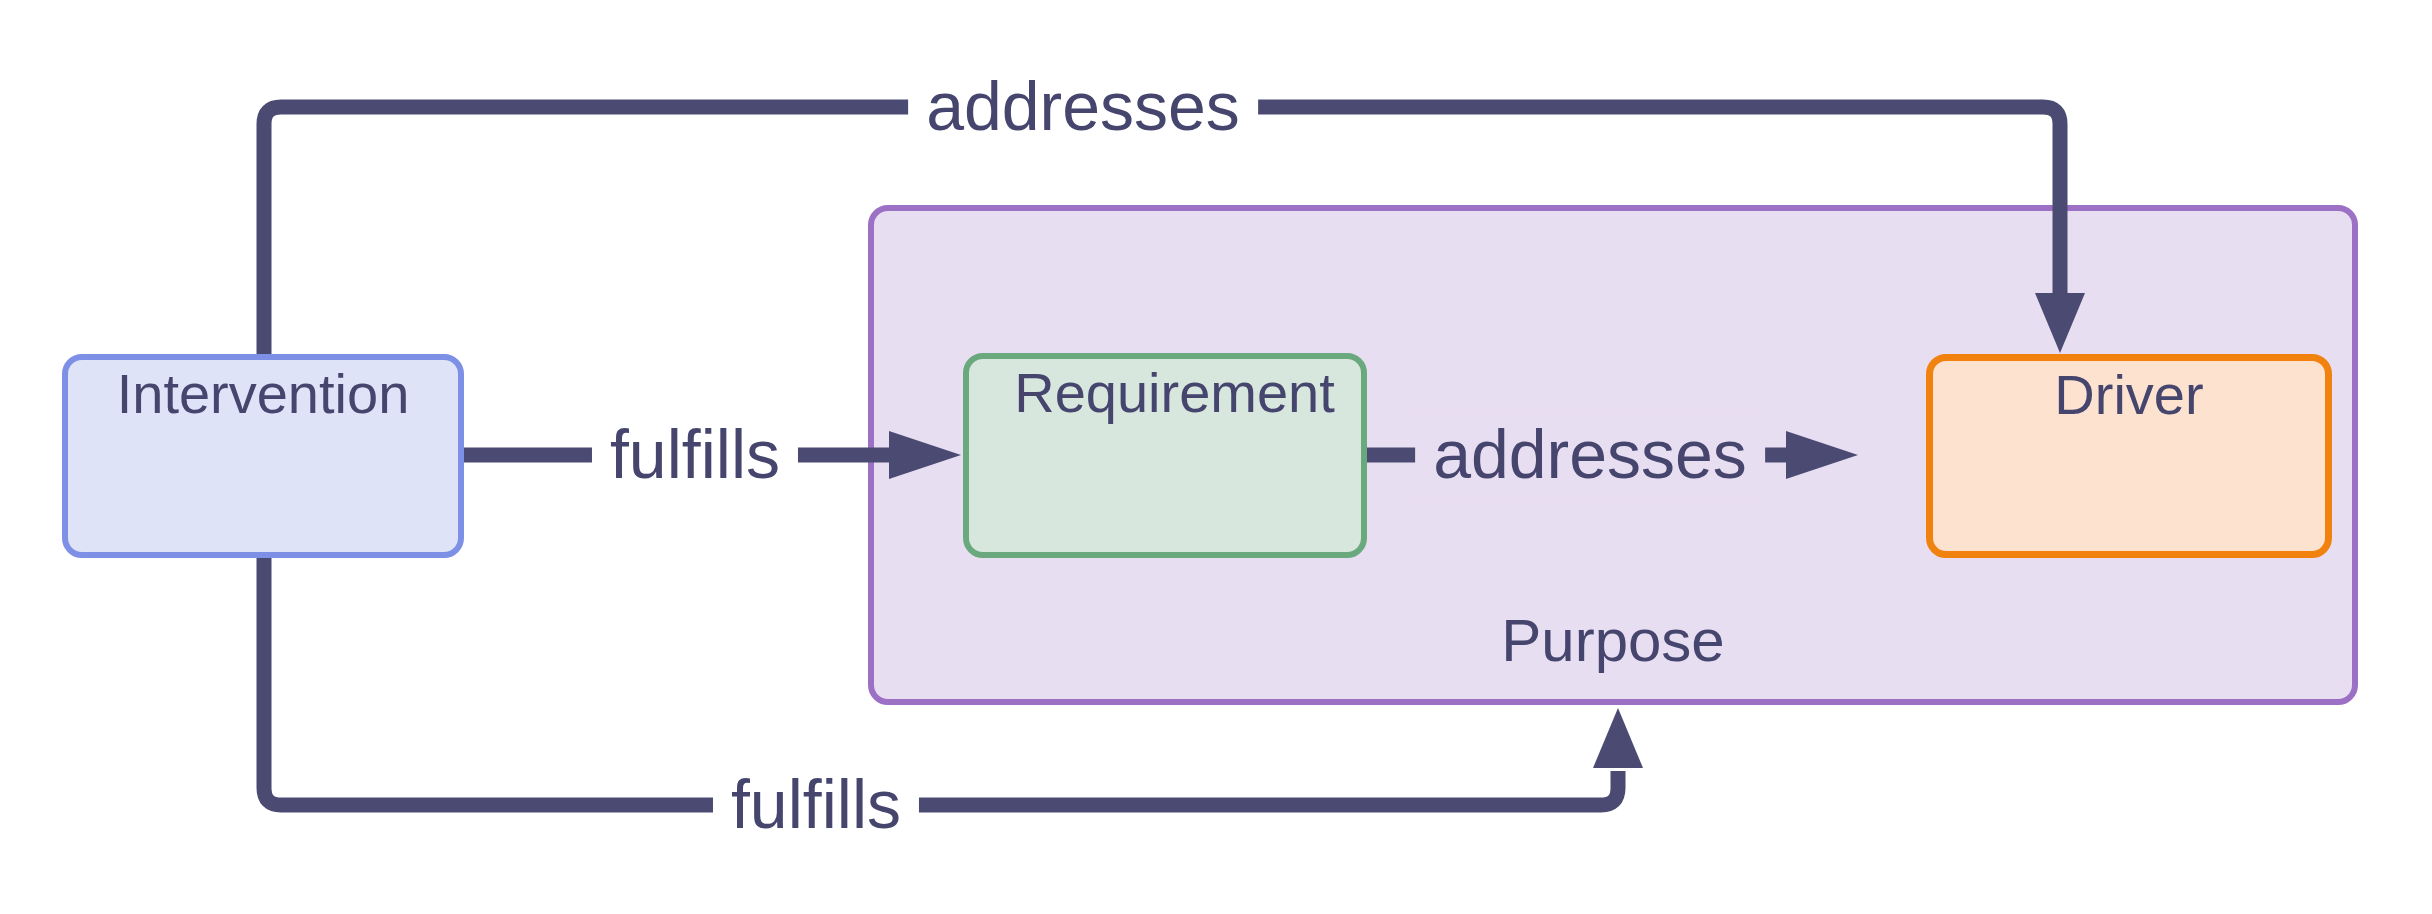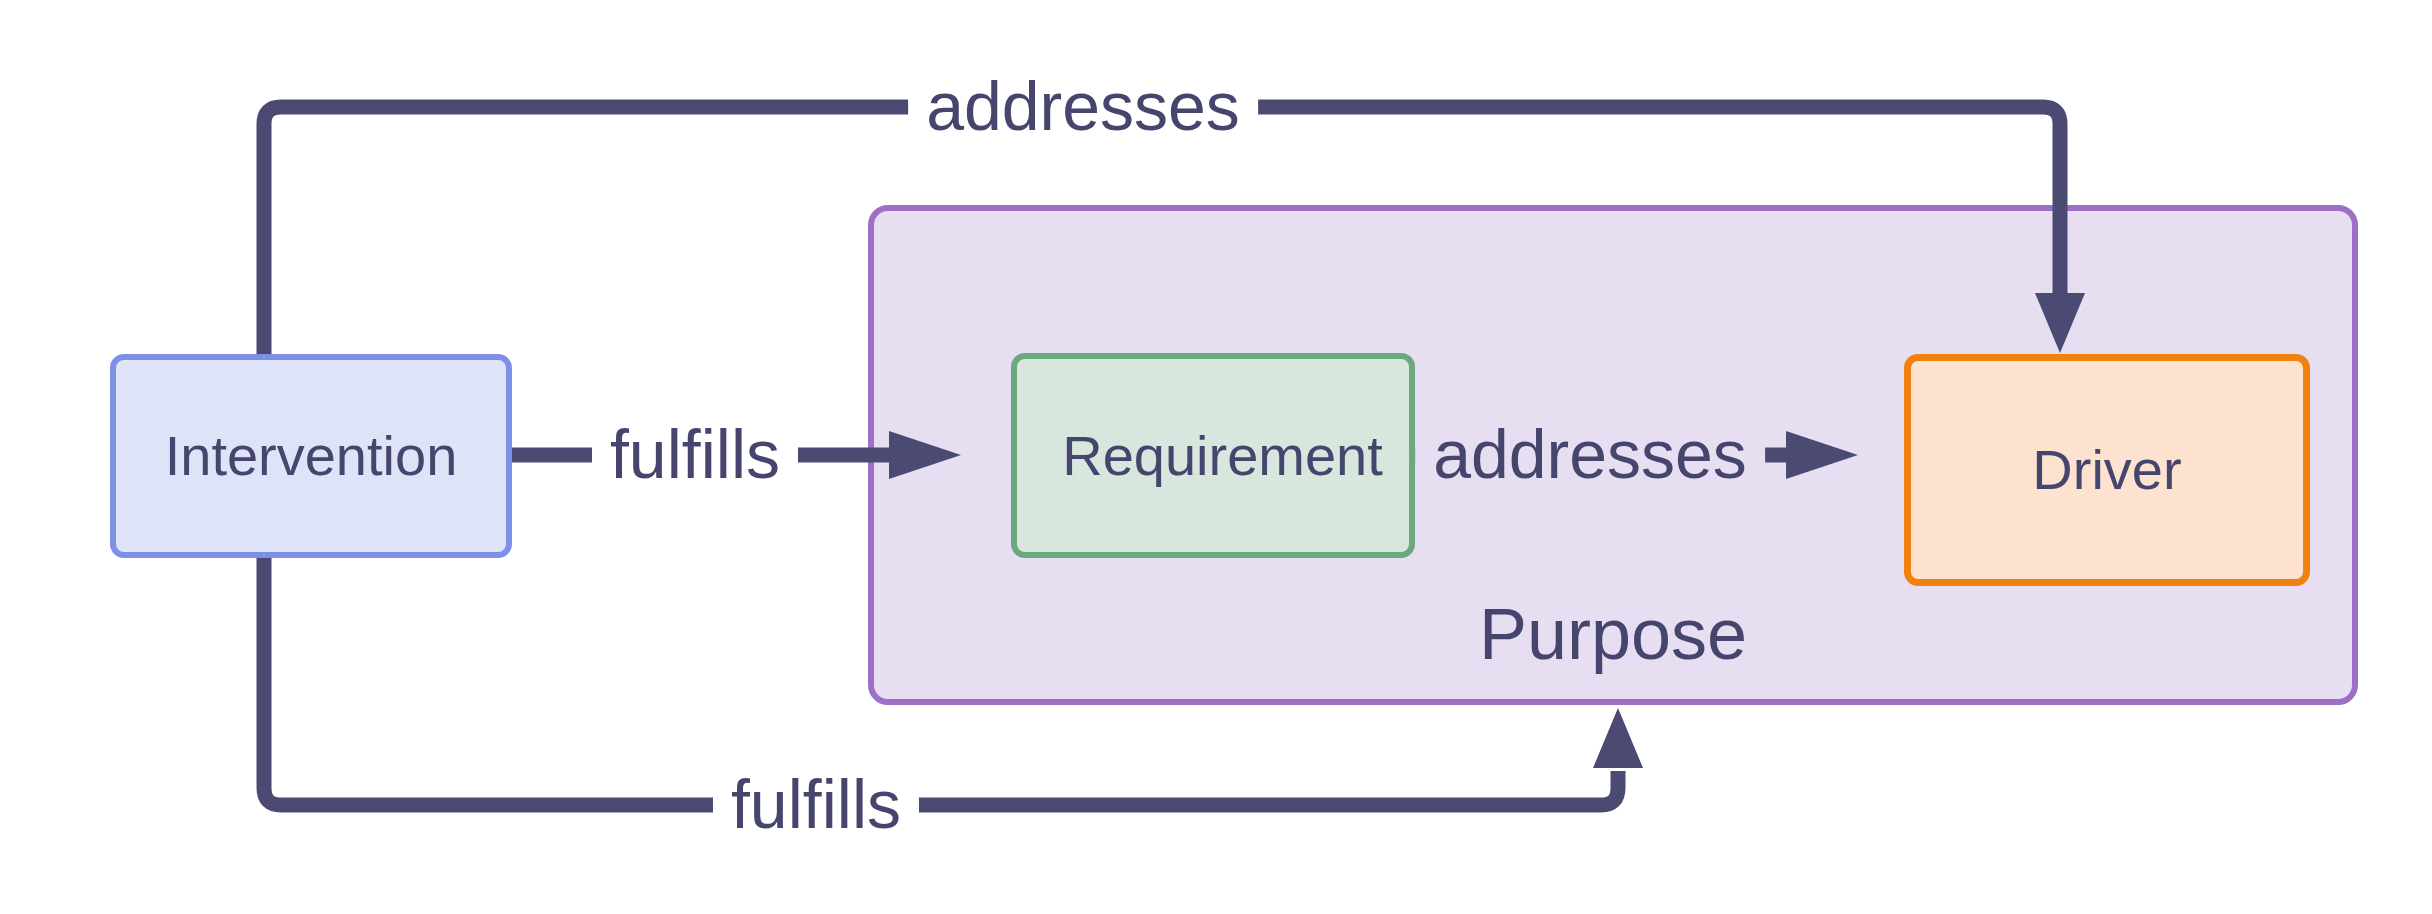--- a/index.html
+++ b/index.html
@@ -24,21 +24,21 @@
     background: var(--c-cluster-fill);
     border: 6px solid var(--c-cluster-border);
     border-radius: 20px;
     z-index: 1;
   }
   .cluster-label {
     position: absolute;
     left: 50%;
     bottom: 22px;
     transform: translateX(-50%);
-    font-size: 72px;
+    font-size: 60px;
     line-height: 1.2;
     color: var(--c-text);
     white-space: nowrap;
   }
 
   
   svg.edges {
     position: absolute;
     left: 0; top: 0;
     z-index: 2;
@@ -48,45 +48,43 @@
     stroke: var(--c-edge);
     stroke-width: 15px;
   }
   .arrowhead { fill: var(--c-edge); stroke: none; }
 
   
   .node {
     position: absolute;
     box-sizing: border-box;
     display: flex;
-    align-items: center;
     justify-content: center;
-    border-radius: 14px;
+    border-radius: 20px;
     z-index: 3;
-    margin-left: 48px;
   }
   .node-label {
     font-size: 56px;
     line-height: 1.2;
     color: var(--c-text);
     white-space: nowrap;
   }
   .node-intervention {
     left: 62px; top: 354px; width: 402px; height: 204px;
     background: var(--c-intervention-fill);
     border: 6px solid var(--c-intervention-border);
   }
   .node-requirement {
     left: 963px; top: 353px; width: 404px; height: 205px;
     background: var(--c-requirement-fill);
     border: 6px solid var(--c-requirement-border);
     padding-left: 19px;
   }
   .node-driver {
-    left: 1856px; top: 354px; width: 406px; height: 232px;
+    left: 1926px; top: 354px; width: 406px; height: 204px;
     background: var(--c-driver-fill);
     border: 7px solid var(--c-driver-border);
   }
 
   
   .edge-label {
     position: absolute;
     transform: translate(-50%, -50%);
     font-size: 68px;
     line-height: 1.2;

